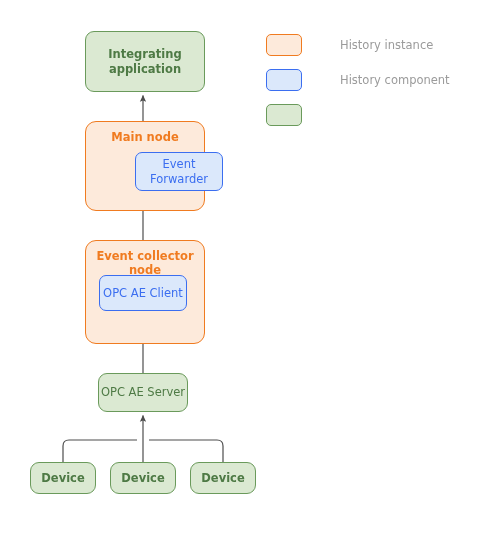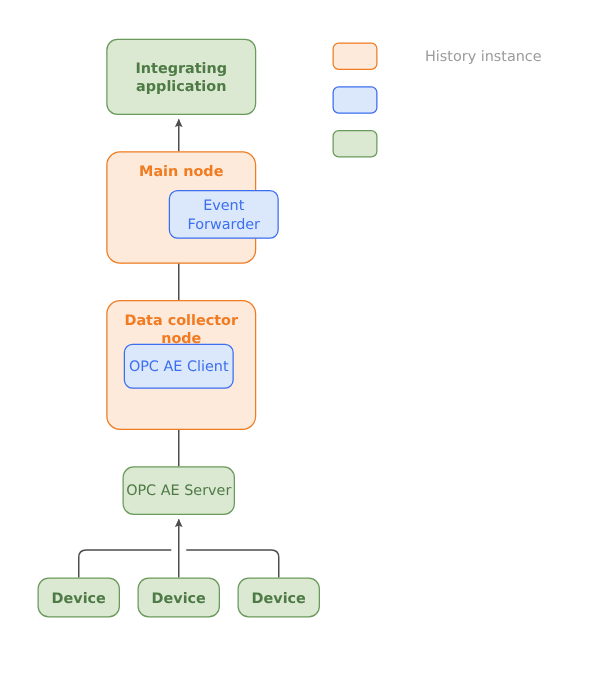--- a/index.html
+++ b/index.html
@@ -172,21 +172,21 @@
 
 <div class="node orange-box" id="box-main-node">
   <span class="orange-title">Main node</span>
 </div>
 
 <div class="node blue-box" id="box-event-forwarder">
   <span class="node-label">Event Forwarder</span>
 </div>
 
 <div class="node orange-box" id="box-data-collector">
-  <span class="orange-title">Data collector node</span>
+  <span class="orange-title">Event collector node</span>
 </div>
 
 <div class="node blue-box" id="box-opc-ae-client">
   <span class="node-label">OPC AE Client</span>
 </div>
 
 <div class="node green-box" id="box-opc-ae-server">
   <span class="node-label">OPC AE Server</span>
 </div>
 
@@ -202,17 +202,18 @@
   <span class="node-label">Device</span>
 </div>
 
 <div id="legend">
   <div class="legend-row">
     <span class="legend-swatch orange"></span>
     <span class="legend-label">History instance</span>
   </div>
   <div class="legend-row">
     <span class="legend-swatch blue"></span>
+    <span class="legend-label">History component</span>
   </div>
   <div class="legend-row">
     <span class="legend-swatch green"></span>
   </div>
 </div>
 
 </body></html>

